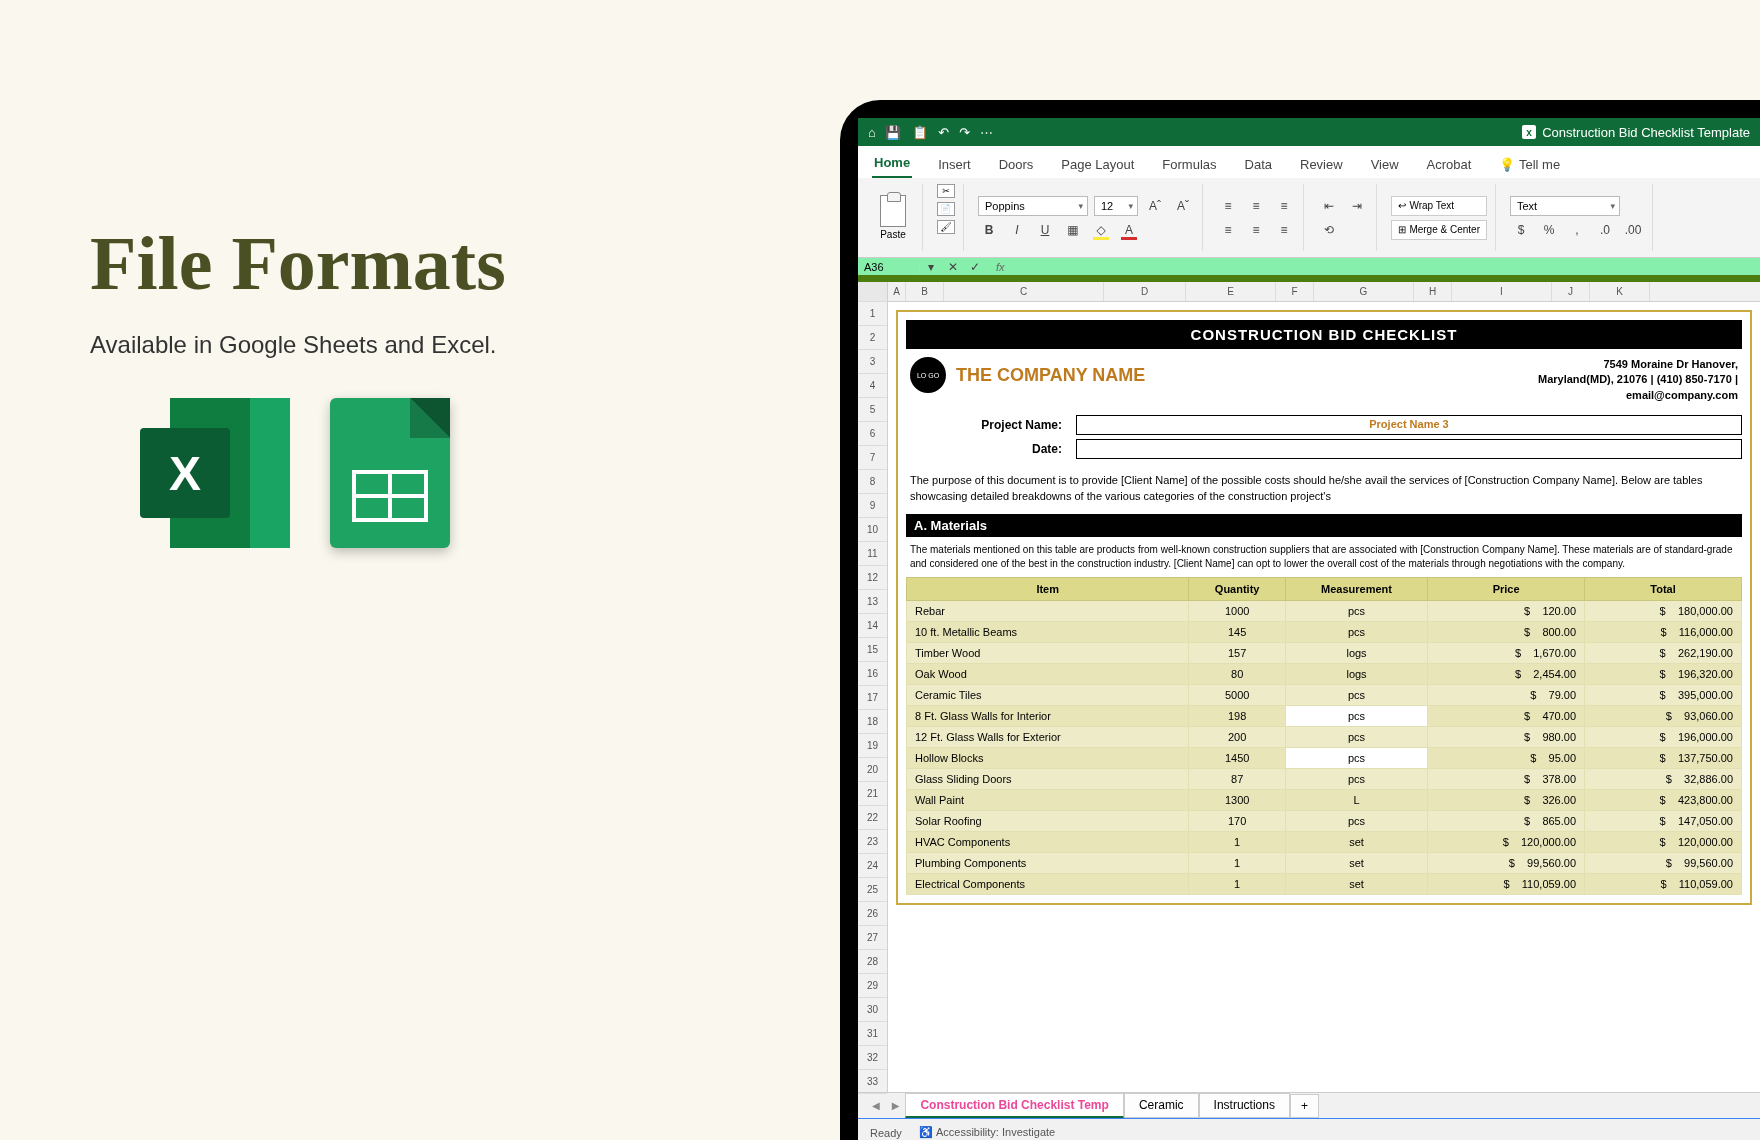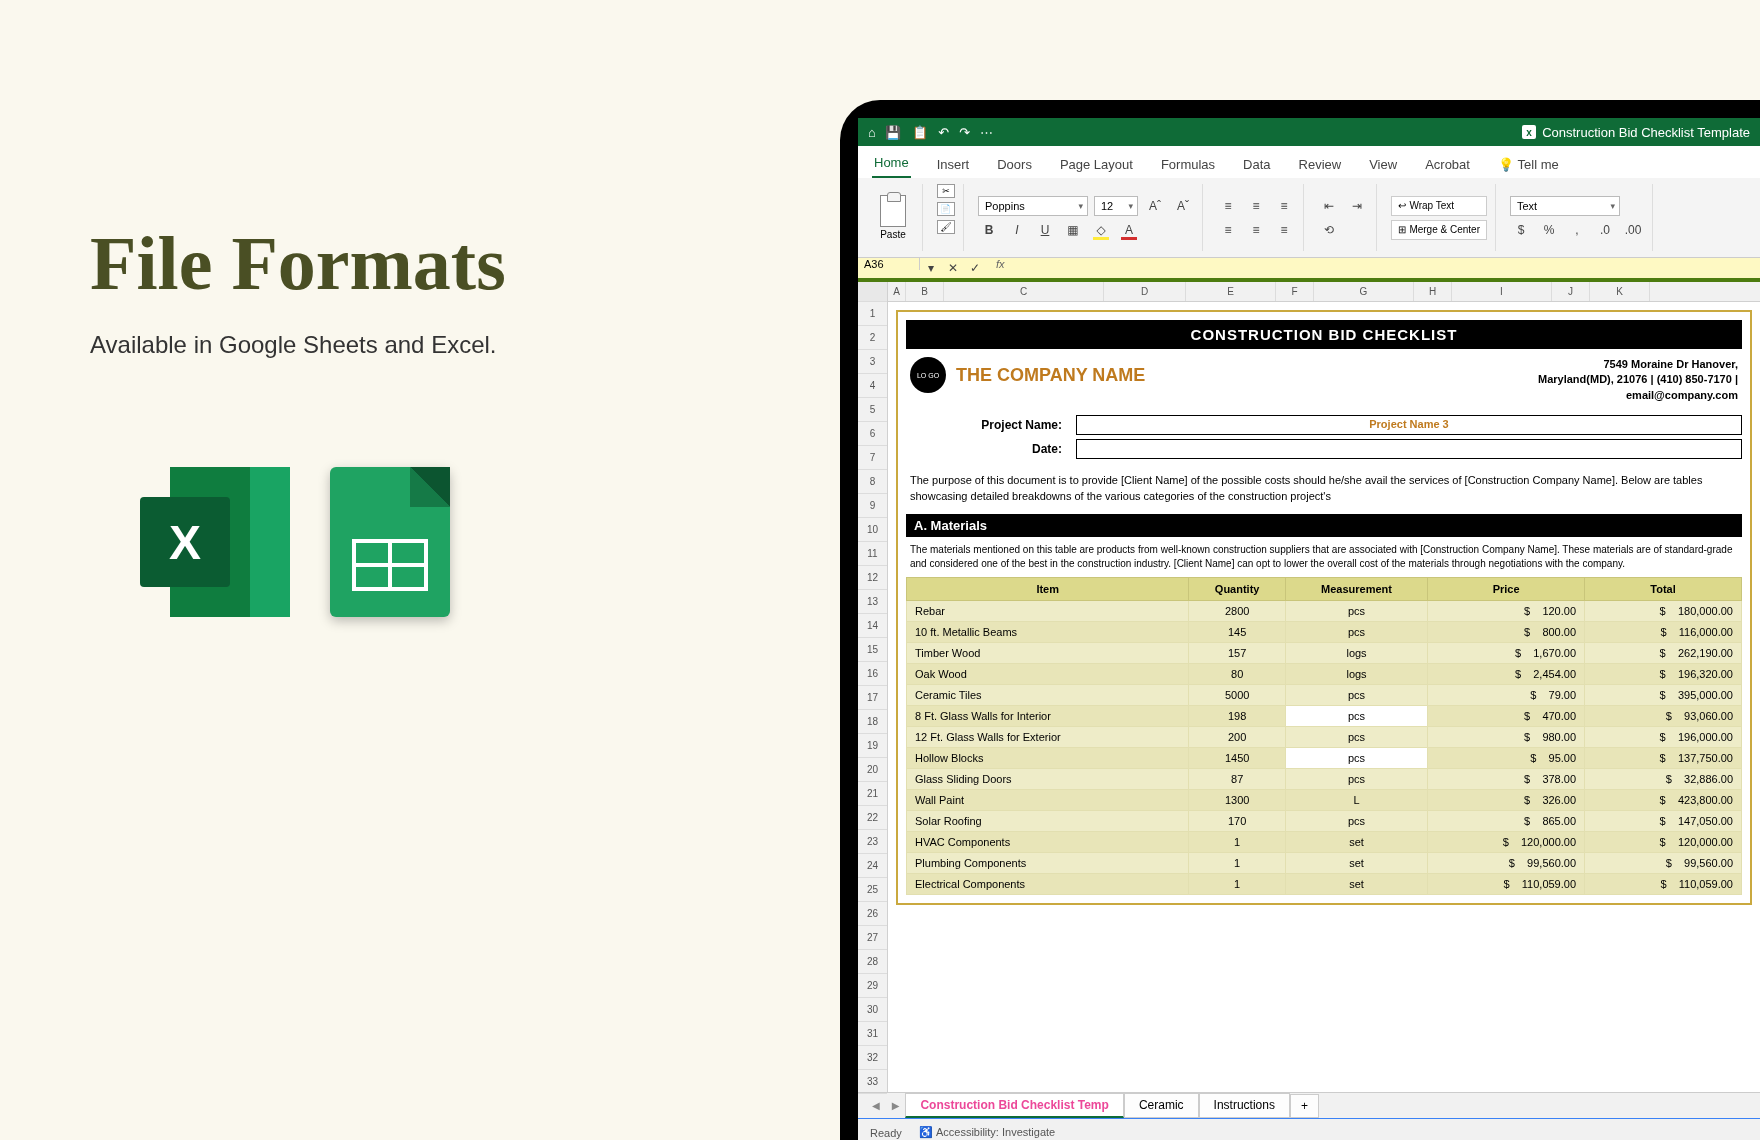--- a/index.html
+++ b/index.html
@@ -1,19 +1,19 @@
 <!DOCTYPE html>
 <html><head>
 <meta charset="utf-8">
 <style>
 *{box-sizing:border-box;margin:0;padding:0}
 body{background:#faf8ee;font-family:Arial,sans-serif;width:1760px;height:1140px;position:relative;overflow:hidden}
 .left-panel{position:absolute;left:90px;top:220px;width:500px}
 .ff-title{font-family:Georgia,serif;font-size:76px;color:#4a4f24;font-weight:700;margin-bottom:24px}
-.ff-sub{font-size:24px;color:#333;margin-bottom:108px}
+.ff-sub{font-size:24px;color:#333;margin-bottom:39px}
 .icons-row{display:flex;gap:30px;align-items:center;margin-left:50px}
 .excel-ico{width:160px;height:150px;position:relative}
 .excel-ico .back{position:absolute;left:30px;top:0;width:120px;height:150px;background:#0f7d3f}
 .excel-ico .back::after{content:"";position:absolute;right:0;top:0;bottom:0;width:40px;background:#19a463}
 .excel-ico .front{position:absolute;left:0;top:30px;width:90px;height:90px;background:#0b5c32;border-radius:4px;display:flex;align-items:center;justify-content:center;color:#fff;font-size:48px;font-weight:700}
 .sheets-ico{width:120px;height:150px;background:#1fa362;border-radius:6px;position:relative;box-shadow:0 4px 12px rgba(0,0,0,.25)}
 .sheets-ico .fold{position:absolute;right:0;top:0;width:40px;height:40px;background:#157a47;clip-path:polygon(0 0,100% 100%,0 100%)}
 .sheets-ico .fold2{position:absolute;right:0;top:0;width:40px;height:40px;background:#0c5530;clip-path:polygon(100% 0,100% 100%,0 0)}
 .sheets-ico .tbl{position:absolute;left:22px;top:72px;width:76px;height:52px;border:4px solid #fff}
 .sheets-ico .tbl::before{content:"";position:absolute;left:0;right:0;top:50%;height:4px;background:#fff;transform:translateY(-50%)}
@@ -23,35 +23,35 @@
 .screen{width:100%;height:100%;background:#e8e8e8;overflow:hidden;font-size:11px}
 
 .titlebar{height:28px;background:#0f6b37;display:flex;align-items:center;padding:0 10px;color:#fff;justify-content:space-between}
 .tb-icons{display:flex;gap:10px;font-size:13px}
 .tb-icons span{cursor:default}
 .doc-name{font-size:13px;display:flex;align-items:center;gap:6px}
 .doc-name .di{width:14px;height:14px;background:#fff;border-radius:2px;display:inline-flex;align-items:center;justify-content:center;color:#0f6b37;font-size:10px;font-weight:700}
 
 .tabs{height:32px;background:#fff;display:flex;align-items:flex-end;padding:0 14px;gap:24px;font-size:13px}
 .tab{padding:6px 2px;color:#444;cursor:pointer}
-.tab.active{color:#0f6b37;font-weight:400;border-bottom:2px solid #0f6b37}
+.tab.active{color:#0f6b37;font-weight:700;border-bottom:2px solid #0f6b37}
 
 .ribbon{height:80px;background:#f4f4f4;border-bottom:1px solid #ccc;display:flex;padding:6px;gap:6px}
 .rgroup{border-right:1px solid #ddd;padding:0 8px;display:flex;flex-direction:column;justify-content:center;gap:4px}
 .rgroup .row{display:flex;gap:6px;align-items:center}
 .btn-lg{width:42px;height:58px;display:flex;flex-direction:column;align-items:center;justify-content:center;font-size:10px;gap:2px}
 .clip-ico{width:26px;height:32px;border:1px solid #888;background:#fff;position:relative}
 .clip-ico::before{content:"";position:absolute;left:6px;top:-4px;width:12px;height:8px;border:1px solid #888;border-radius:3px 3px 0 0;background:#f4f4f4}
 .mini{width:18px;height:14px;border:1px solid #999;font-size:9px;display:flex;align-items:center;justify-content:center;background:#fff}
 .sel{height:20px;border:1px solid #bbb;background:#fff;padding:0 16px 0 6px;font-size:11px;display:flex;align-items:center;position:relative}
 .sel::after{content:"▾";position:absolute;right:4px;font-size:9px;color:#666}
 .ibtn{width:22px;height:20px;display:flex;align-items:center;justify-content:center;font-size:12px;color:#444;cursor:default}
 .wrap-btn{height:20px;padding:0 6px;border:1px solid #ccc;background:#fff;font-size:10px;display:flex;align-items:center;gap:3px}
 
-.fx-bar{height:24px;background:#fef9c3;border-bottom:4px solid #4d7c0f;display:flex;align-items:flex-start}
+.fx-bar{height:24px;background:#86efac;border-bottom:7px solid #4d7c0f;display:flex;align-items:center}
 .cell-ref{width:62px;border-right:1px solid #ccc;padding:0 6px;font-size:11px}
 .fx-lbl{padding:0 10px;font-style:italic;color:#666}
 .fx-in{flex:1}
 
 .sheet-area{display:flex;height:calc(100% - 28px - 32px - 80px - 24px - 26px - 22px);background:#fff}
 .rowhdr{width:30px;background:#f1f1f1;border-right:1px solid #d0d0d0}
 .rowhdr div{height:24px;border-bottom:1px solid #dcdcdc;font-size:10px;color:#555;display:flex;align-items:center;justify-content:center}
 .rowhdr .ch{height:20px;background:#e8e8e8}
 .cols{flex:1;overflow:hidden}
 .colhdr{height:20px;background:#f1f1f1;border-bottom:1px solid #d0d0d0;display:flex}
@@ -303,21 +303,21 @@
                     <th>Item</th>
                     <th>Quantity</th>
                     <th>Measurement</th>
                     <th>Price</th>
                     <th>Total</th>
                   </tr>
                 </thead>
                 <tbody>
                   <tr>
                     <td>Rebar</td>
-                    <td class="c">2800</td>
+                    <td class="c">1000</td>
                     <td class="c">pcs</td>
                     <td class="n">$&nbsp;&nbsp;&nbsp;&nbsp;120.00</td>
                     <td class="n">$&nbsp;&nbsp;&nbsp;&nbsp;180,000.00</td>
                   </tr>
                   <tr>
                     <td>10 ft. Metallic Beams</td>
                     <td class="c">145</td>
                     <td class="c">pcs</td>
                     <td class="n">$&nbsp;&nbsp;&nbsp;&nbsp;800.00</td>
                     <td class="n">$&nbsp;&nbsp;&nbsp;&nbsp;116,000.00</td>

